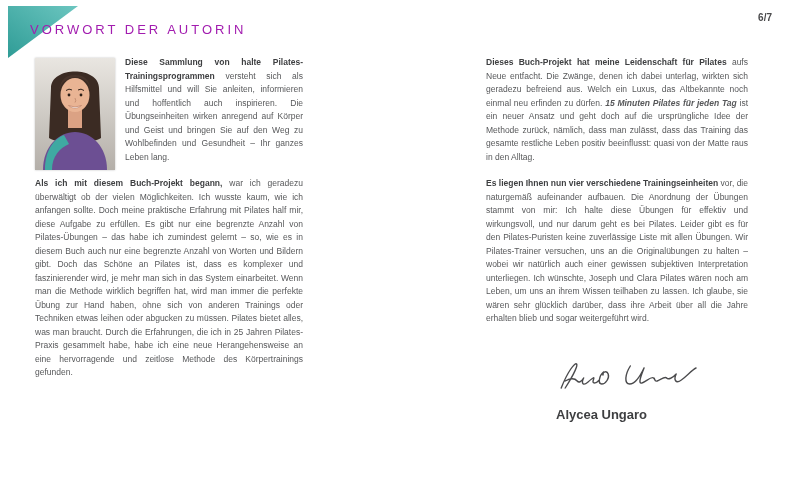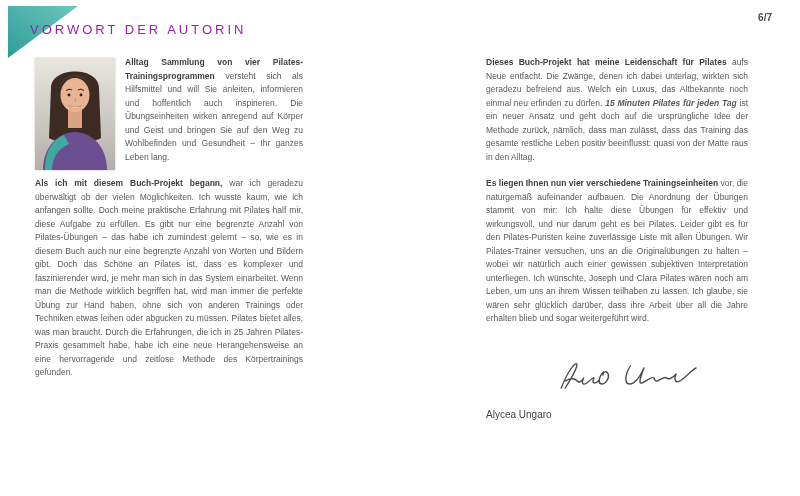--- a/index.html
+++ b/index.html
@@ -61,22 +61,23 @@
     width: 80px;
     height: 112px;
     margin: 2px 10px 6px 0;
     box-shadow: 0 0 2px rgba(0,0,0,0.25);
     background: #cfcac4;
   }
   .signature {
     margin: 28px 0 4px 68px;
   }
   .sig-name {
-    font-size: 10px;
-    font-weight: normal;
+    margin-left: 70px;
+    font-size: 13px;
+    font-weight: bold;
     color: #3e3f41;
   }
 </style>
 </head>
 <body>
 
 <div class="sheet">
 
   <svg class="corner-tri" width="70" height="52" viewBox="0 0 70 52">
     <defs>
@@ -121,21 +122,21 @@
         <path d="M40,40 q1.5,3 0,4.5" stroke="#c68f72" stroke-width="1" fill="none"></path>
 
         <path d="M33.5,47.5 q6.5,5.5 13,0 q-6.5,3 -13,0 z" fill="#ffffff" stroke="#b97a63" stroke-width="0.6"></path>
 
         <path d="M8,112 C8,88 24,74 40,74 C56,74 72,88 72,112 Z" fill="#6c4f93"></path>
 
         <path d="M10,112 C10,92 19,81 29,77 L34,86 C25,90 17,98 17,112 Z" fill="#3fa9a2"></path>
       </svg>
     </div>
 
-    <p><b class="lead">Alltag Sammlung von vier Pilates-Trainingsprogrammen</b><span> versteht sich als Hilfsmittel und will Sie anleiten, informieren und hoffentlich auch inspirieren. Die Übungseinheiten wirken anregend auf Körper und Geist und bringen Sie auf den Weg zu Wohlbefinden und Gesundheit – Ihr ganzes Leben lang.</span></p>
+    <p><b class="lead">Diese Sammlung von halte Pilates-Trainingsprogrammen</b><span> versteht sich als Hilfsmittel und will Sie anleiten, informieren und hoffentlich auch inspirieren. Die Übungseinheiten wirken anregend auf Körper und Geist und bringen Sie auf den Weg zu Wohlbefinden und Gesundheit – Ihr ganzes Leben lang.</span></p>
 
 
     <p><b class="lead">Als ich mit diesem Buch-Projekt begann,</b><span> war ich geradezu überwältigt ob der vielen Möglichkeiten. Ich wusste kaum, wie ich anfangen sollte. Doch meine praktische Erfahrung mit Pilates half mir, diese Aufgabe zu erfüllen. Es gibt nur eine begrenzte Anzahl von Pilates-Übungen – das habe ich zumindest gelernt – so, wie es in diesem Buch auch nur eine begrenzte Anzahl von Worten und Bildern gibt. Doch das Schöne an Pilates ist, dass es komplexer und faszinierender wird, je mehr man sich in das System einarbeitet. Wenn man die Methode wirklich begriffen hat, wird man immer die perfekte Übung zur Hand haben, ohne sich von anderen Trainings oder Techniken etwas leihen oder abgucken zu müssen. Pilates bietet alles, was man braucht. Durch die Erfahrungen, die ich in 25 Jahren Pilates-Praxis gesammelt habe, habe ich eine neue Herangehensweise an eine hervorragende und zeitlose Methode des Körpertrainings gefunden.</span></p>
 
   </div>
 
   <div class="col right">
 
     <p><b class="lead">Dieses Buch-Projekt hat meine Leidenschaft für Pilates</b><span> aufs Neue entfacht. Die Zwänge, denen ich dabei unterlag, wirkten sich geradezu befreiend aus. Welch ein Luxus, das Altbekannte noch einmal neu erfinden zu dürfen. </span><i class="book-title">15 Minuten Pilates für jeden Tag</i><span> ist ein neuer Ansatz und geht doch auf die ursprüngliche Idee der Methode zurück, nämlich, dass man zulässt, dass das Training das gesamte restliche Leben positiv beeinflusst: quasi von der Matte raus in den Alltag.</span></p>
 

